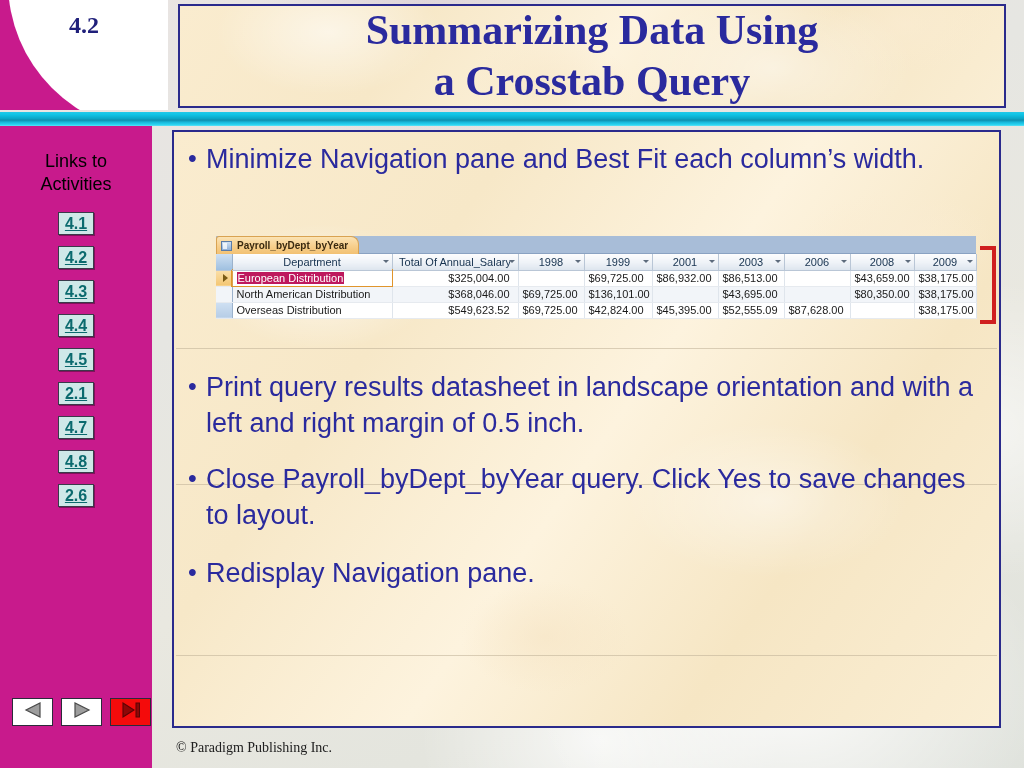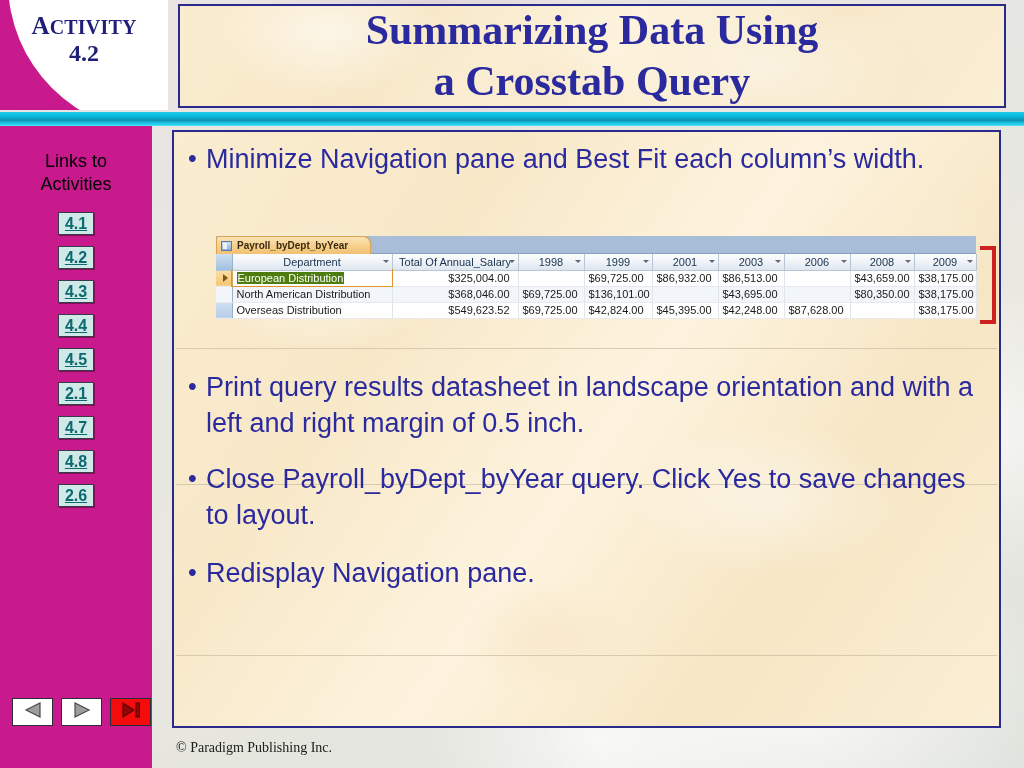--- a/index.html
+++ b/index.html
@@ -195,21 +195,21 @@
   #ds-tabrow {
     position: relative;
     height: 18px;
     background: #a8bdd8;
     border-bottom: 1px solid #8aa2c2;
   }
   #ds-tab {
     position: absolute;
     left: 0; top: 0;
     height: 18px;
-    padding: 0 22px 0 20px;
+    padding: 0 10px 0 20px;
     background: linear-gradient(to bottom, #fbe3b4 0%, #f7cf8c 55%, #f2c173 100%);
     border: 1px solid #d9a352;
     border-bottom: none;
     border-radius: 3px 8px 0 0;
     display: flex;
     align-items: center;
     font-size: 10px;
     font-weight: bold;
     color: #3a2a10;
     white-space: nowrap;
@@ -275,21 +275,21 @@
     background: linear-gradient(to bottom,#cfe0f2,#b6cde6);
     border-right: 1px solid #9bb2cc;
   }
   table.ds tr.alt td { background: #f2f5f9; }
   table.ds td.num { text-align: right; padding-right: 8px; }
   table.ds tr.active td.dept {
     background: #ffffff;
     outline: 1px solid #e0952c;
   }
   table.ds tr.active td.dept span.sel {
-    background: #4d7c0f;
+    background: #be185d;
     color: #ffffff;
     padding: 0 1px;
   }
   table.ds tr.active td.rowsel {
     background: linear-gradient(to bottom,#fbdfa8,#f3c673);
     border-right: 1px solid #d9a352;
   }
   table.ds tr.active td.rowsel:after {
     content: "";
     display: block;
@@ -319,23 +319,20 @@
   }
 </style>
 </head>
 <body>
 
 <div id="slide">
 
   <div id="activity-badge">
     <div class="swoosh"></div>
     <div class="badge-text">
-      <div class="badge-line1">
-        <span>A</span><span class="sm">CTIVITY</span>
-      </div>
       <div class="badge-line2">4.2</div>
     </div>
   </div>
 
   <div id="title-box" class="paper">
     <div class="title-text">
       <div>Summarizing Data Using</div>
       <div>a Crosstab Query</div>
     </div>
   </div>
@@ -486,21 +483,21 @@
             <td class="num">$80,350.00</td>
             <td class="num">$38,175.00</td>
           </tr>
           <tr>
             <td class="rowsel"></td>
             <td>Overseas Distribution</td>
             <td class="num">$549,623.52</td>
             <td class="num">$69,725.00</td>
             <td class="num">$42,824.00</td>
             <td class="num">$45,395.00</td>
-            <td class="num">$42,248.00</td>
+            <td class="num">$52,555.09</td>
             <td class="num">$87,628.00</td>
             <td class="num"></td>
             <td class="num">$38,175.00</td>
           </tr>
         </tbody>
       </table>
 
       <div id="ds-bracket"></div>
     </div>
 

